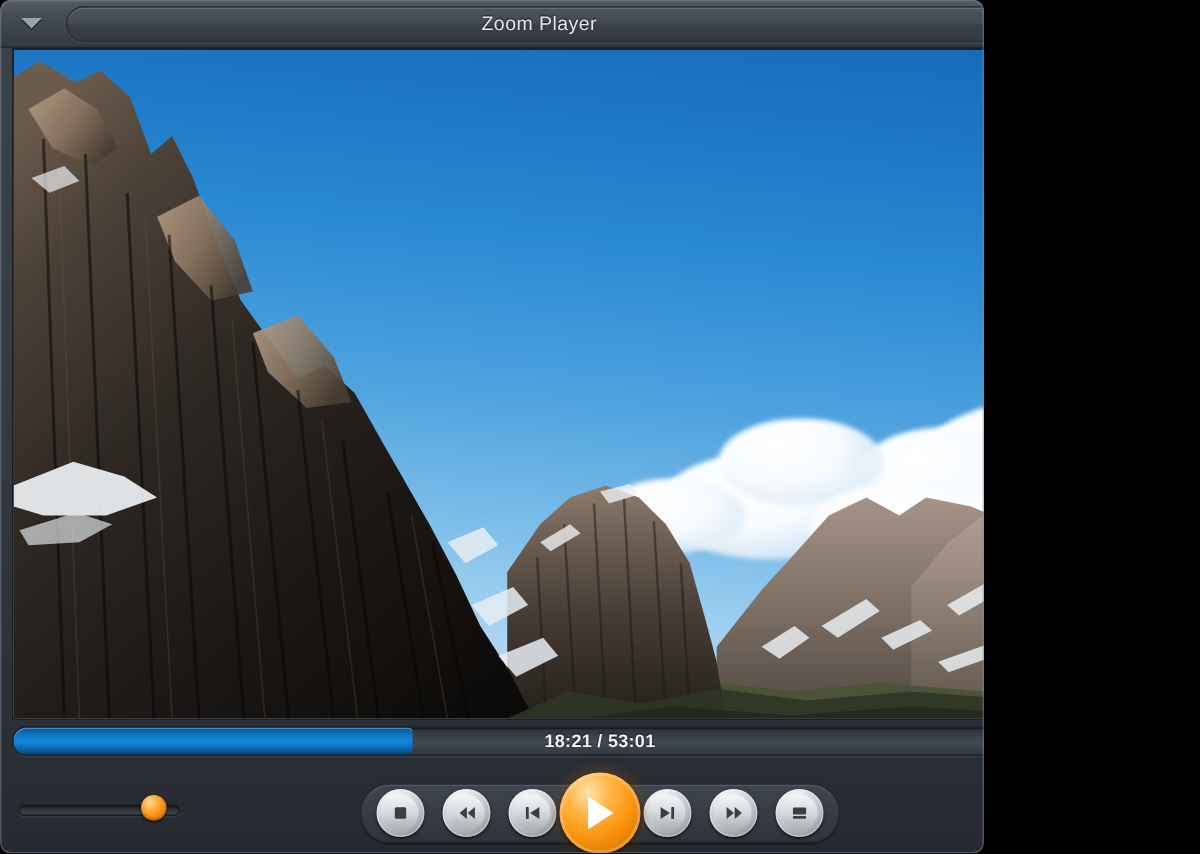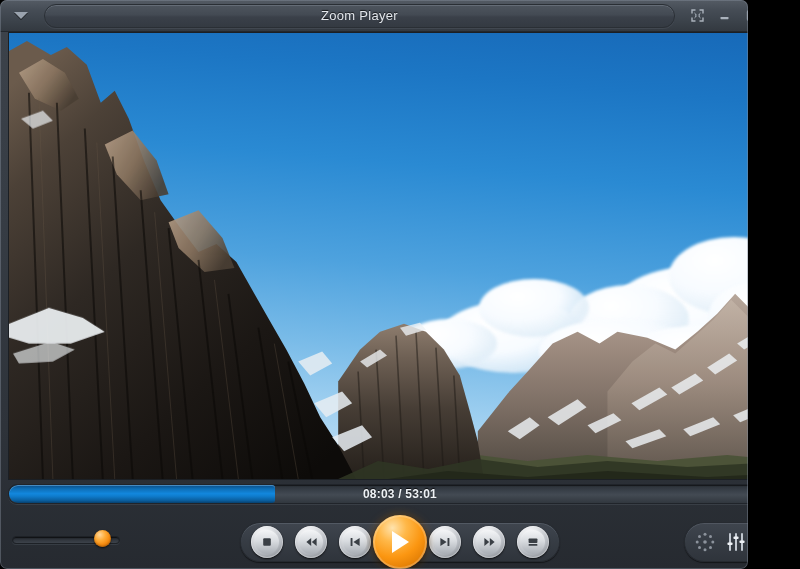--- a/index.html
+++ b/index.html
@@ -6,21 +6,21 @@
   html, body {
     width: 800px; height: 569px;
     background: #000;
     font-family: "Liberation Sans", sans-serif;
     overflow: hidden;
   }
 
   
   .player-window {
     position: relative;
-    width: 748px; height: 569px;
+    width: 656px; height: 569px;
     background: linear-gradient(180deg, #4a5058 0%, #3c424a 6%, #363c44 40%, #2e333a 75%, #262a30 100%);
     border-radius: 7px;
     overflow: hidden;
   }
   .player-window::after {
     content: "";
     position: absolute; inset: 0;
     border-radius: 7px;
     border: 1px solid rgba(130,140,152,0.45);
     pointer-events: none;
@@ -429,21 +429,21 @@
         </svg>
       </div>
 
     </div>
   </div>
 
   <div class="seek-row">
     <div class="seek-track">
       <div class="seek-fill" id="seekFill" style="width: 34%;"></div>
     </div>
-    <div class="seek-time">08:03 / 53:01</div>
+    <div class="seek-time">18:21 / 53:01</div>
   </div>
 
   <div class="controls">
 
     <div class="vol-wrap">
       <div class="vol-track"></div>
       <div class="vol-knob" id="volKnob" style="left: calc(84% - 9px);"></div>
     </div>
 
     <div class="transport">

